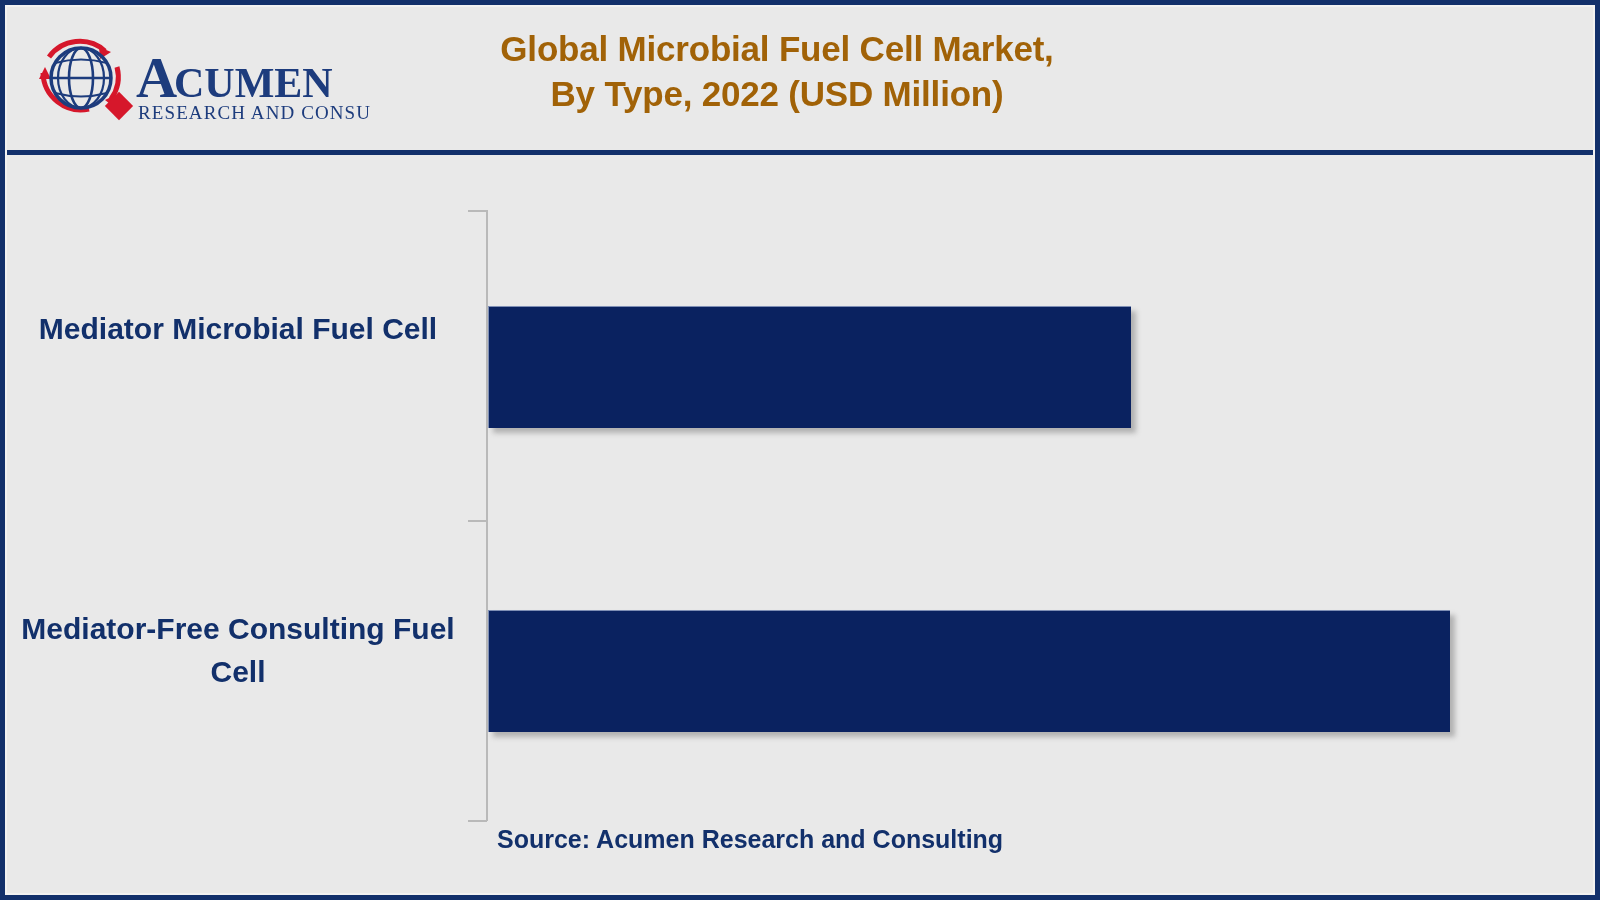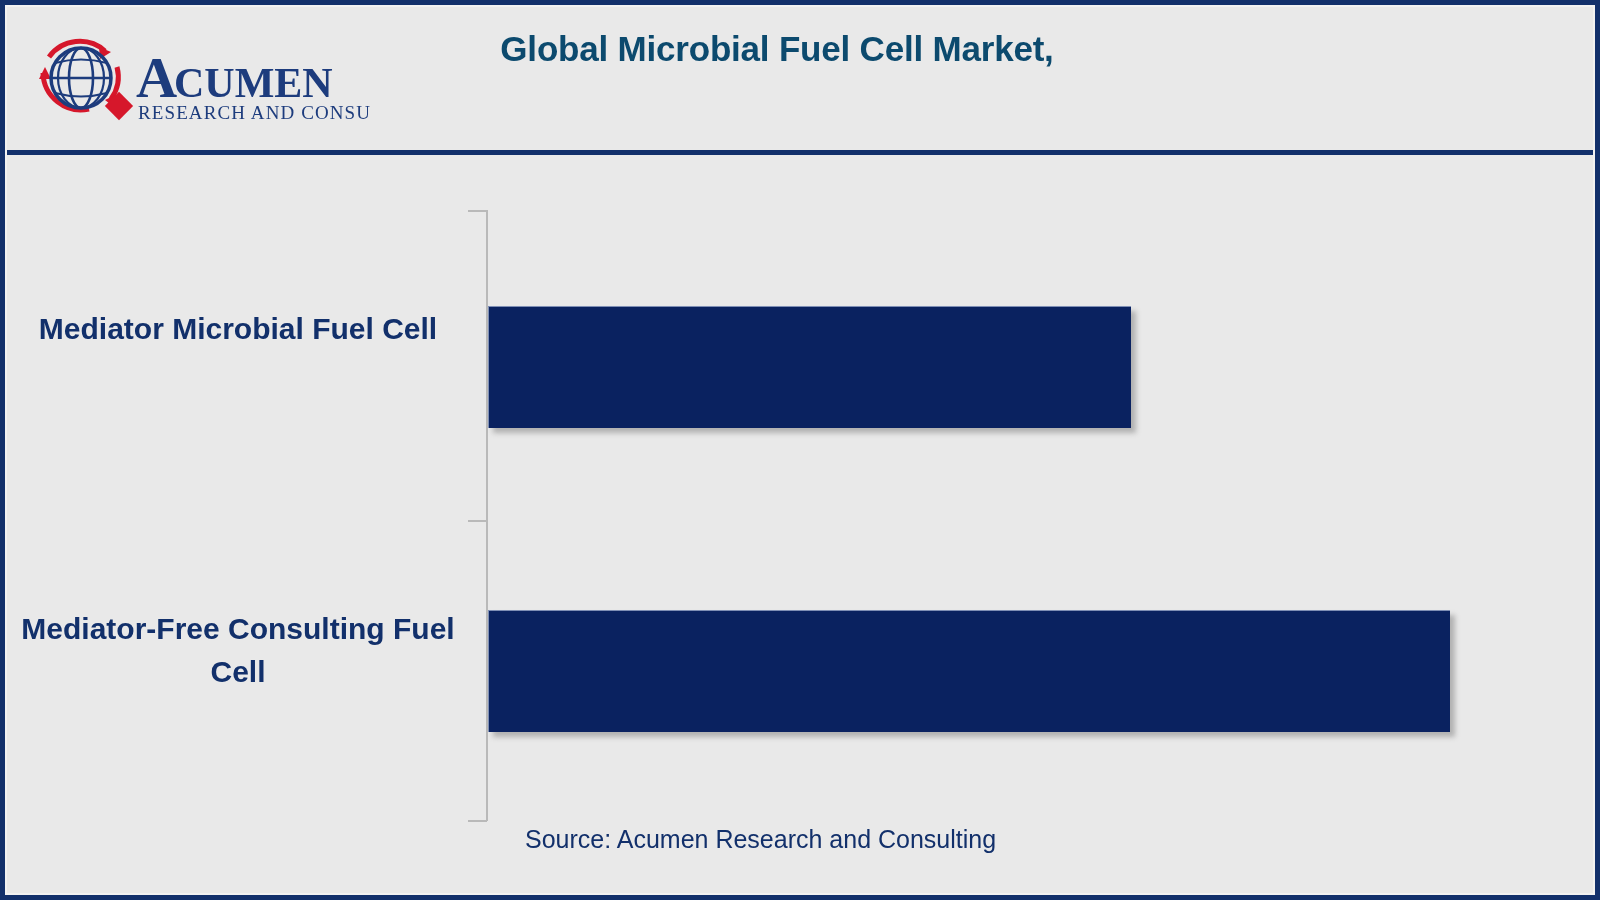--- a/index.html
+++ b/index.html
@@ -61,21 +61,21 @@
   }
   #logo svg { display: block; }
 
   
   #chart-title {
     position: absolute;
     left: 380px;
     top: 20px;
     width: 780px;
     text-align: center;
-    color: #0c4a6e;
+    color: #a16207;
     font-family: "Liberation Sans", sans-serif;
     font-weight: bold;
     font-size: 35px;
     line-height: 1.28;
     letter-spacing: -0.2px;
   }
   #chart-title .t-line { display: block; white-space: nowrap; }
 
   
   #plot {
@@ -134,24 +134,23 @@
   #bar-0 { top: 151px; height: 122px; }
   #bar-1 { top: 455px; height: 122px; }
 
   
   #source-note {
     position: absolute;
     left: 490px;
     top: 670px;
     color: #12306b;
     font-family: "Liberation Sans", sans-serif;
-    font-weight: normal;
+    font-weight: bold;
     font-size: 25px;
     white-space: nowrap;
-    margin-left: 28px;
   }
 </style>
 </head>
 <body>
 
 <div id="figure">
   <div id="figure-inner">
 
     <div id="header">
 
@@ -175,20 +174,21 @@
           <rect x="78" y="67" width="20" height="20" fill="#d6172b" transform="rotate(45 88 77)"></rect>
 
           <text x="105" y="68" font-family="Liberation Serif, serif" font-size="57" font-weight="bold" fill="#1d3c7d">A</text>
           <text x="143" y="68" font-family="Liberation Serif, serif" font-size="42" font-weight="bold" fill="#1d3c7d">CUMEN</text>
           <text x="107" y="90" font-family="Liberation Serif, serif" font-size="19" letter-spacing="1.1" fill="#1d3c7d">RESEARCH AND CONSULTING</text>
         </svg>
       </div>
 
       <div id="chart-title">
         <span class="t-line">Global Microbial Fuel Cell Market,</span>
+        <span class="t-line">By Type, 2022 (USD Million)</span>
       </div>
     </div>
 
     <div id="header-rule"></div>
 
     <div id="plot">
 
       <div id="cat-label-0" class="cat-label">Mediator Microbial Fuel Cell</div>
       <div id="cat-label-1" class="cat-label">Mediator-Free Consulting Fuel Cell</div>
 

